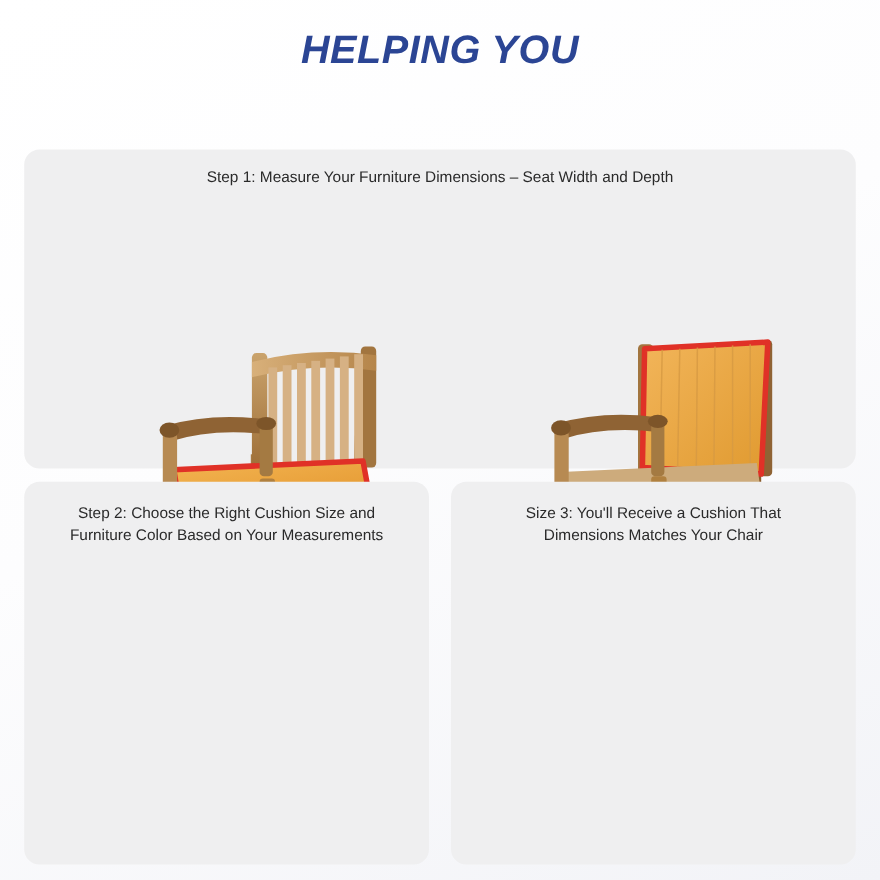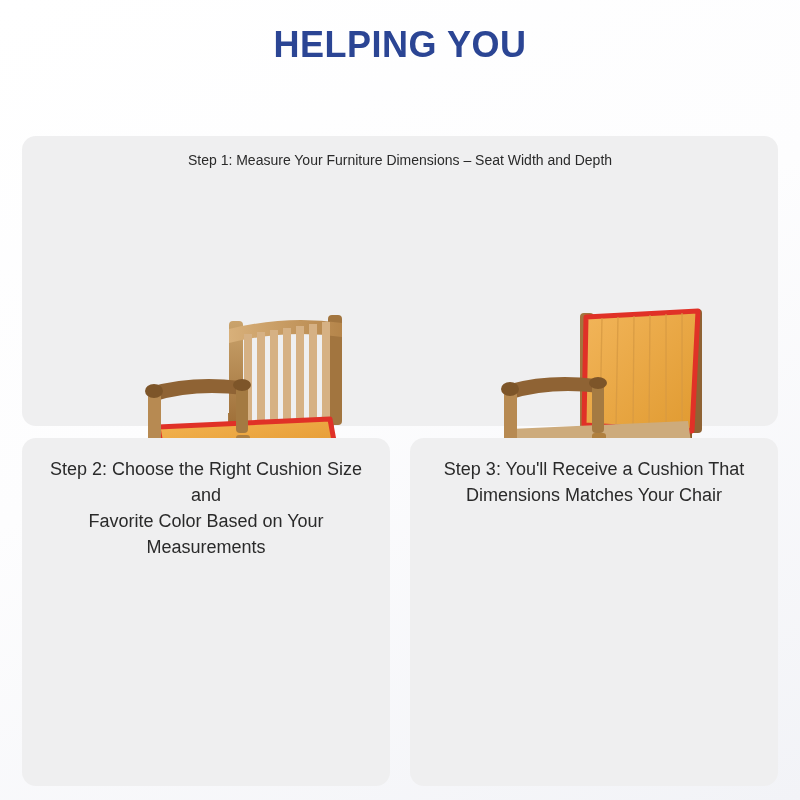--- a/index.html
+++ b/index.html
@@ -39,42 +39,42 @@
   }
   #panel-step1 { left: 22px;  top: 136px; width: 756px; height: 290px; }
   #panel-step2 { left: 22px;  top: 438px; width: 368px; height: 348px; }
   #panel-step3 { left: 410px; top: 438px; width: 368px; height: 348px; }
 
   .step-heading {
     position: absolute;
     left: 0; right: 0;
     text-align: center;
     color: #2a2a2a;
-    font-size: 18px;
+    font-size: 14px;
     line-height: 1.45;
     padding: 0 14px;
   }
   #panel-step1 .step-heading { top: 14px; font-size: 14px; }
   #panel-step2 .step-heading { top: 18px; }
   #panel-step3 .step-heading { top: 18px; }
 
   
   .art { position: absolute; }
   #art-chair-seat  { left: 110px; top: 165px; width: 300px; height: 250px; }
   #art-chair-back  { left: 470px; top: 165px; width: 300px; height: 250px; }
 
   svg { display: block; width: 100%; height: 100%; }
 </style>
 </head>
 <body>
 
 <div class="page">
 
   <div class="title-block">
-    <div class="title-line" style="color: rgb(43, 69, 148);">HELPING YOU</div>
+    <div class="title-line" style="color: rgb(43, 69, 148); font-style: italic;">HELPING YOU</div>
   </div>
 
   <div class="panel" id="panel-step1">
     <div class="step-heading">Step 1: Measure Your Furniture Dimensions – Seat Width and Depth</div>
 
     <div class="art" id="art-chair-seat">
       <svg viewBox="0 0 300 250">
         <defs>
           <linearGradient id="woodA" x1="0" y1="0" x2="1" y2="0">
             <stop offset="0" stop-color="#d8b07a"></stop>
@@ -163,26 +163,26 @@
         <rect x="100" y="132" width="14" height="108" rx="3" fill="#b0803f"></rect>
         <rect x="24" y="196" width="84" height="9" fill="#a97c44"></rect>
         <rect x="110" y="186" width="86" height="9" fill="#8c6030"></rect>
       </svg>
     </div>
   </div>
 
   <div class="panel" id="panel-step2">
     <div class="step-heading">
       <div>Step 2: Choose the Right Cushion Size and</div>
-      <div>Favorite Color Based on Your Measurements</div>
+      <div>Furniture Color Based on Your Measurements</div>
     </div>
 
   </div>
 
   <div class="panel" id="panel-step3">
     <div class="step-heading">
-      <div>Step 3: You'll Receive a Cushion That</div>
+      <div>Size 3: You'll Receive a Cushion That</div>
       <div>Dimensions Matches Your Chair</div>
     </div>
 
   </div>
 
 </div>
 
 </body></html>

